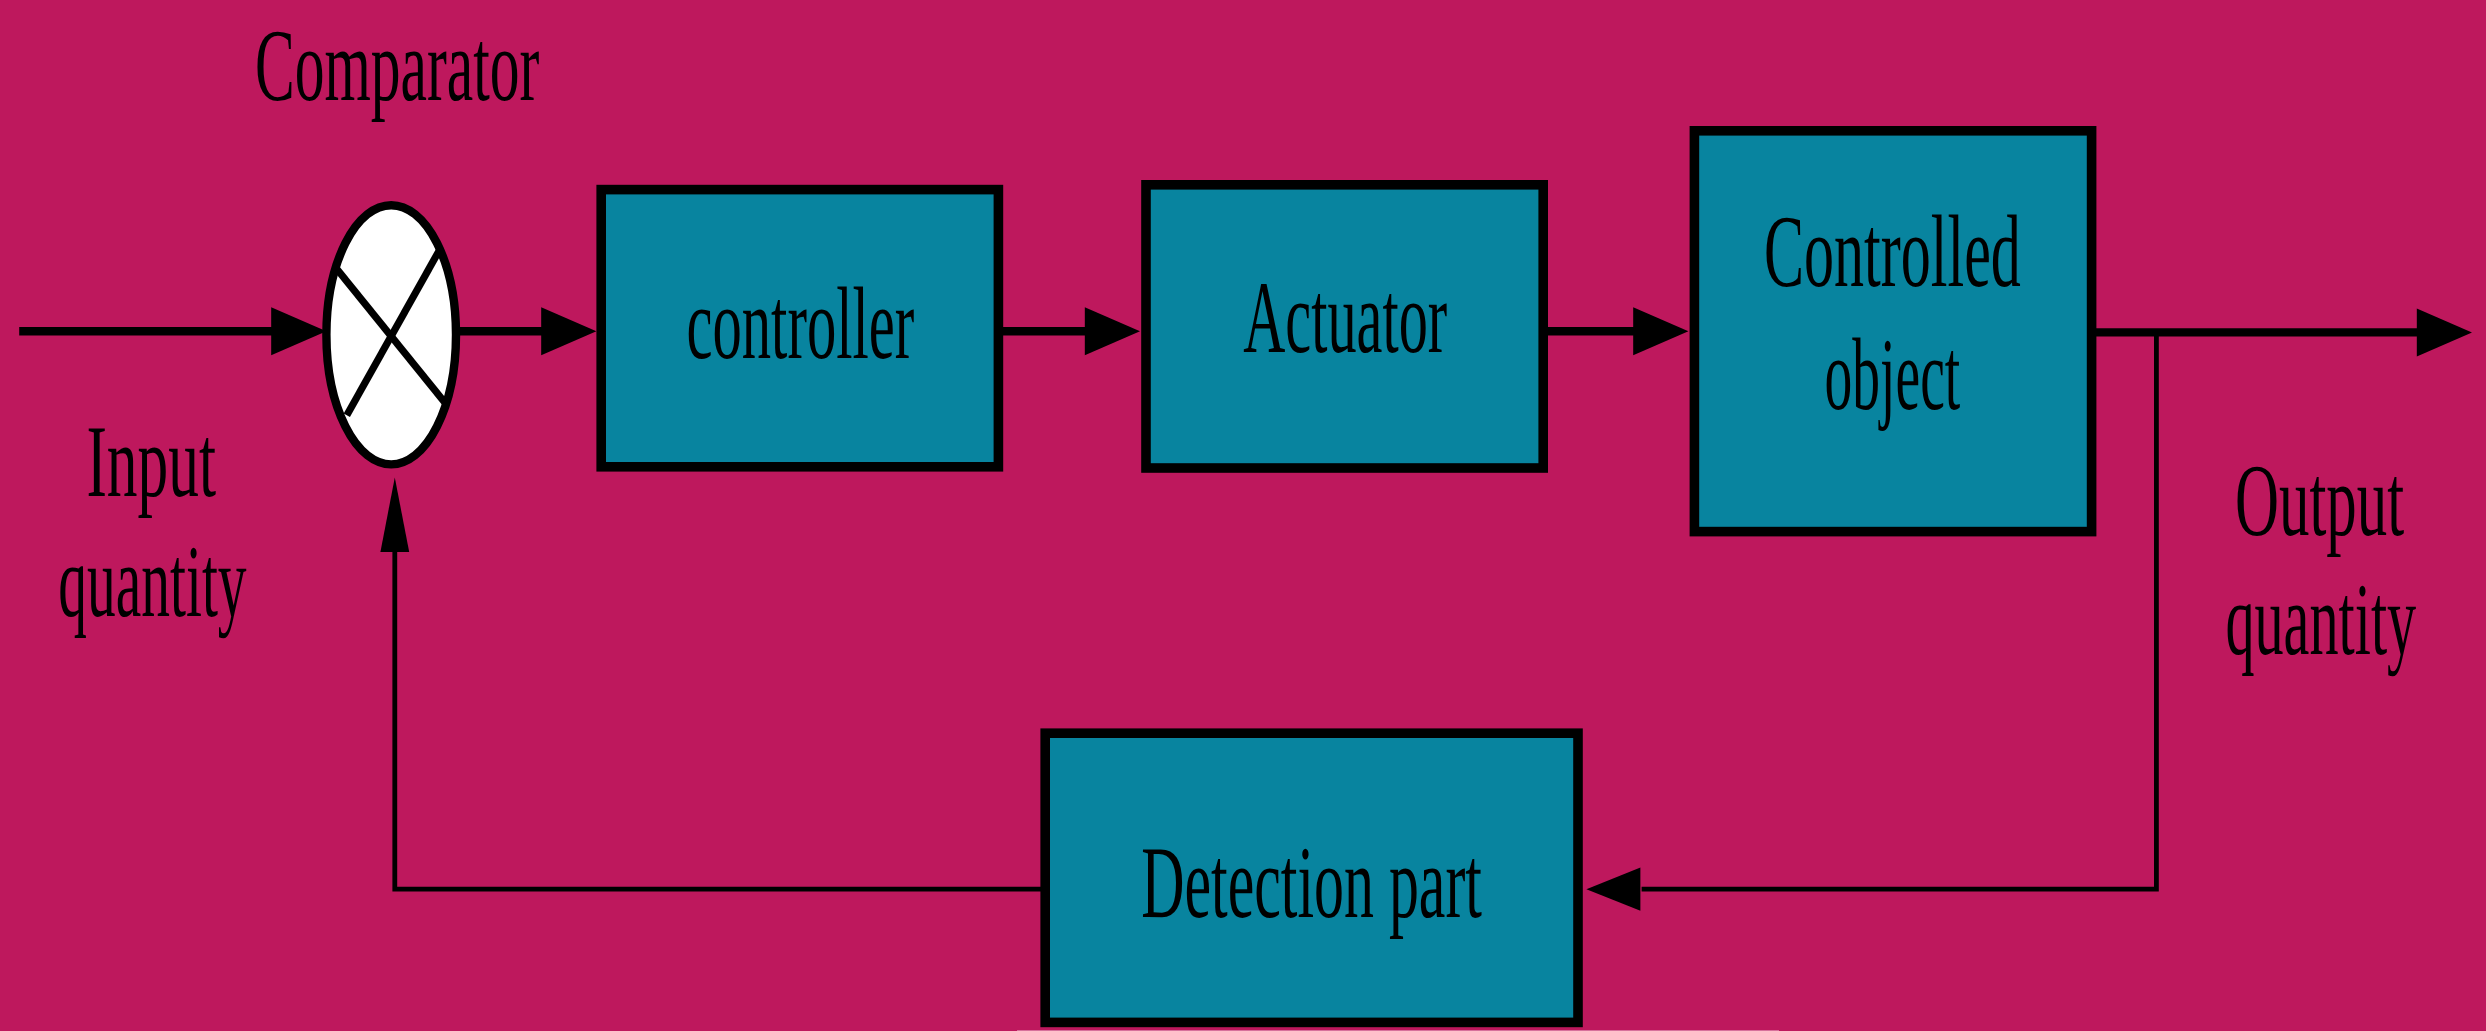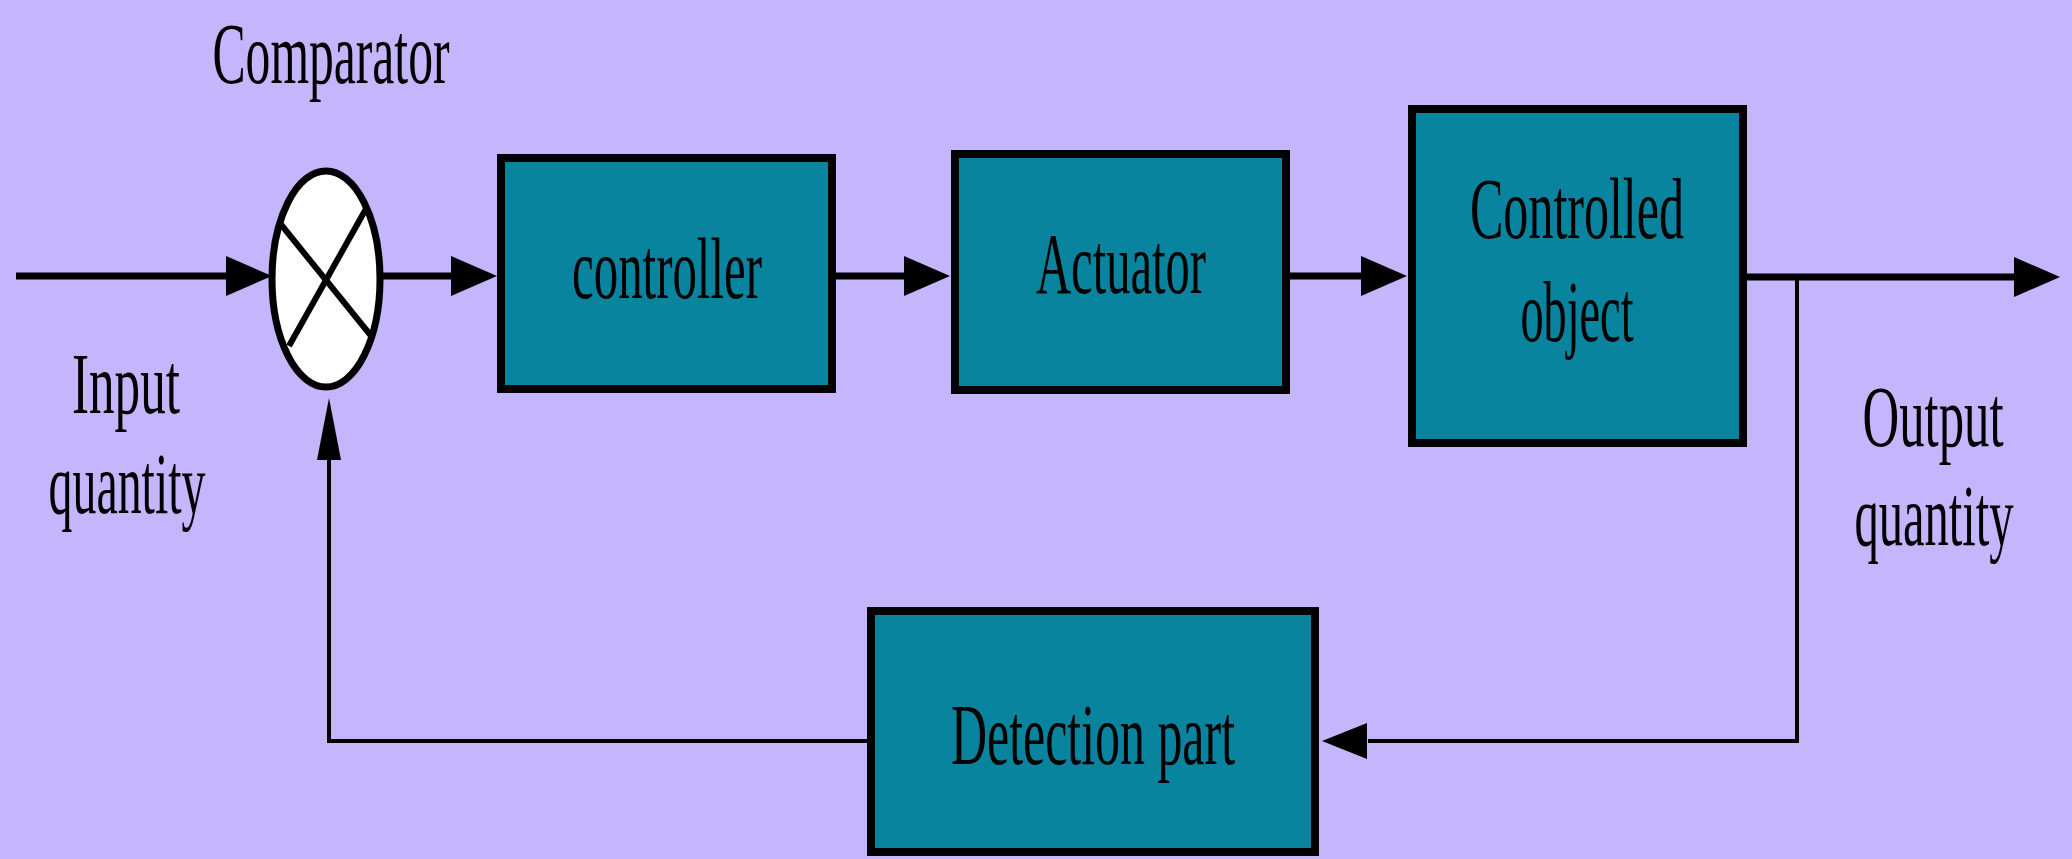--- a/index.html
+++ b/index.html
@@ -1,20 +1,20 @@
 <!DOCTYPE html>
 <html><head>
 <meta charset="utf-8">
 <style>
   html, body { margin: 0; padding: 0; background: #ffffff; }
   .stage {
     position: relative;
     width: 2072px;
     height: 859px;
-    background: #c4b5fd;
+    background: #be185d;
     overflow: hidden;
   }
   svg { display: block; }
   .diagram-text {
     font-family: "Liberation Serif", "DejaVu Serif", serif;
     fill: #000000;
     font-size: 86px;
     font-weight: normal;
   }
 </style>

